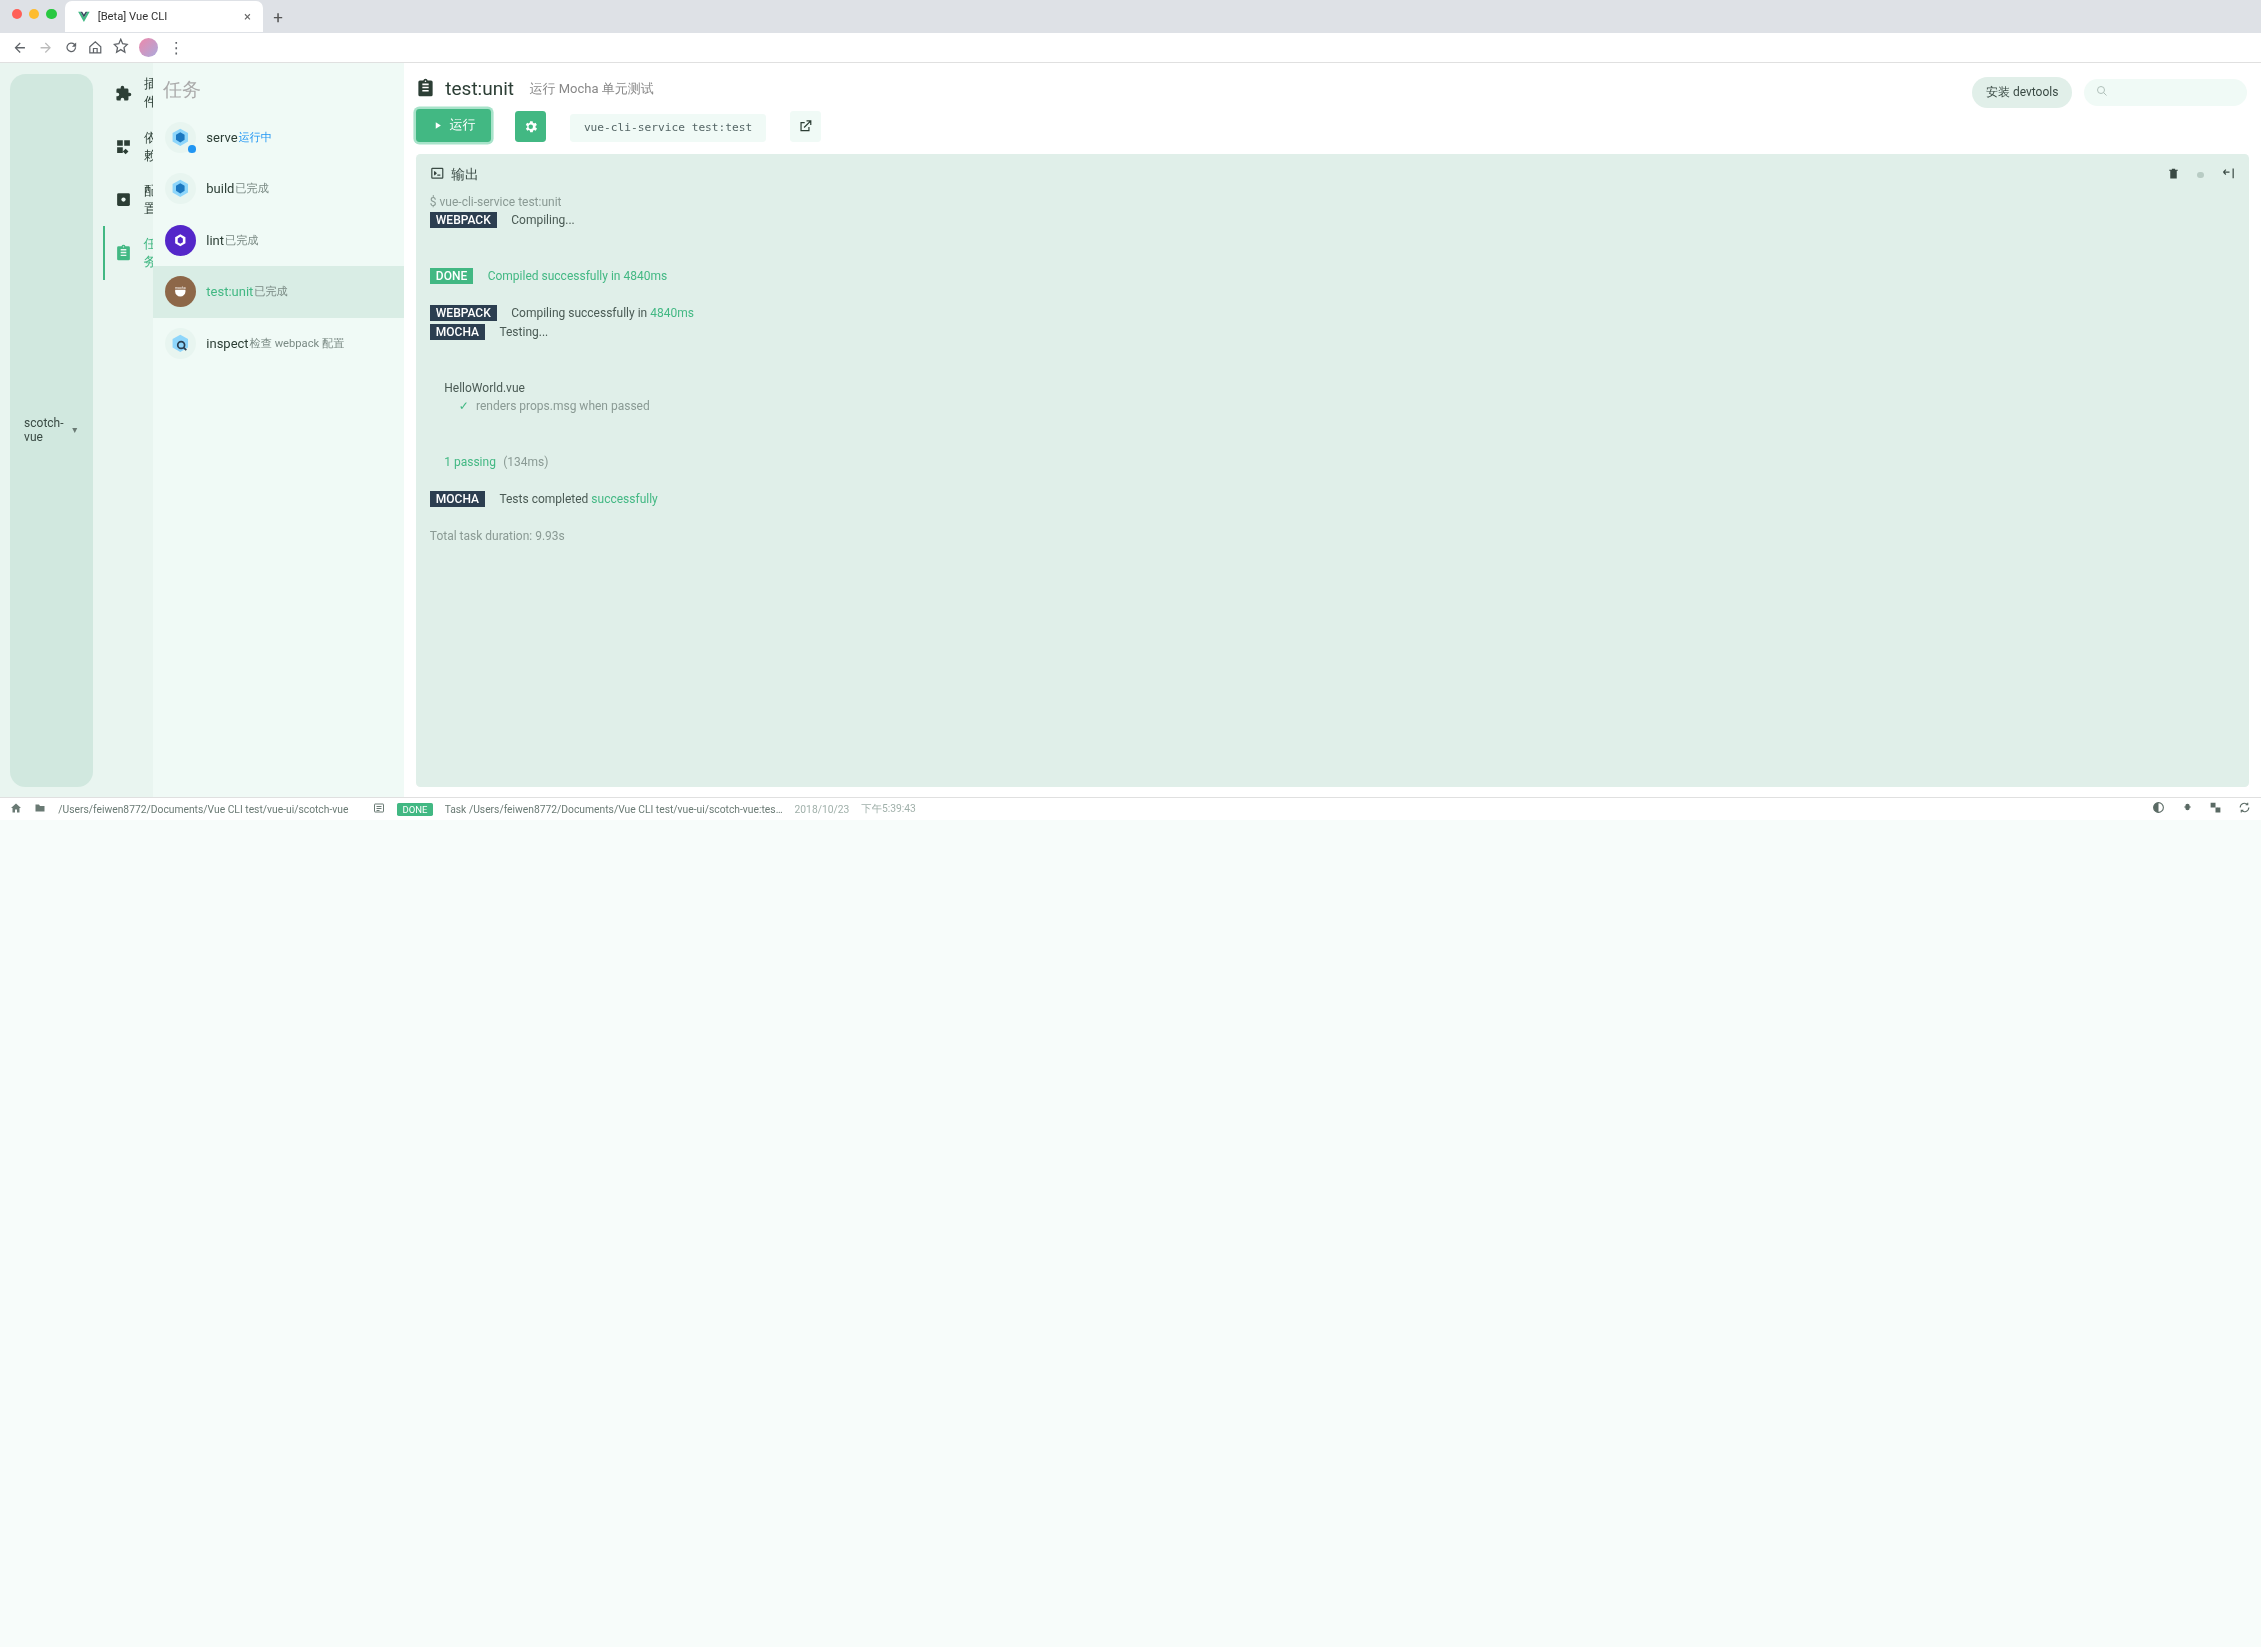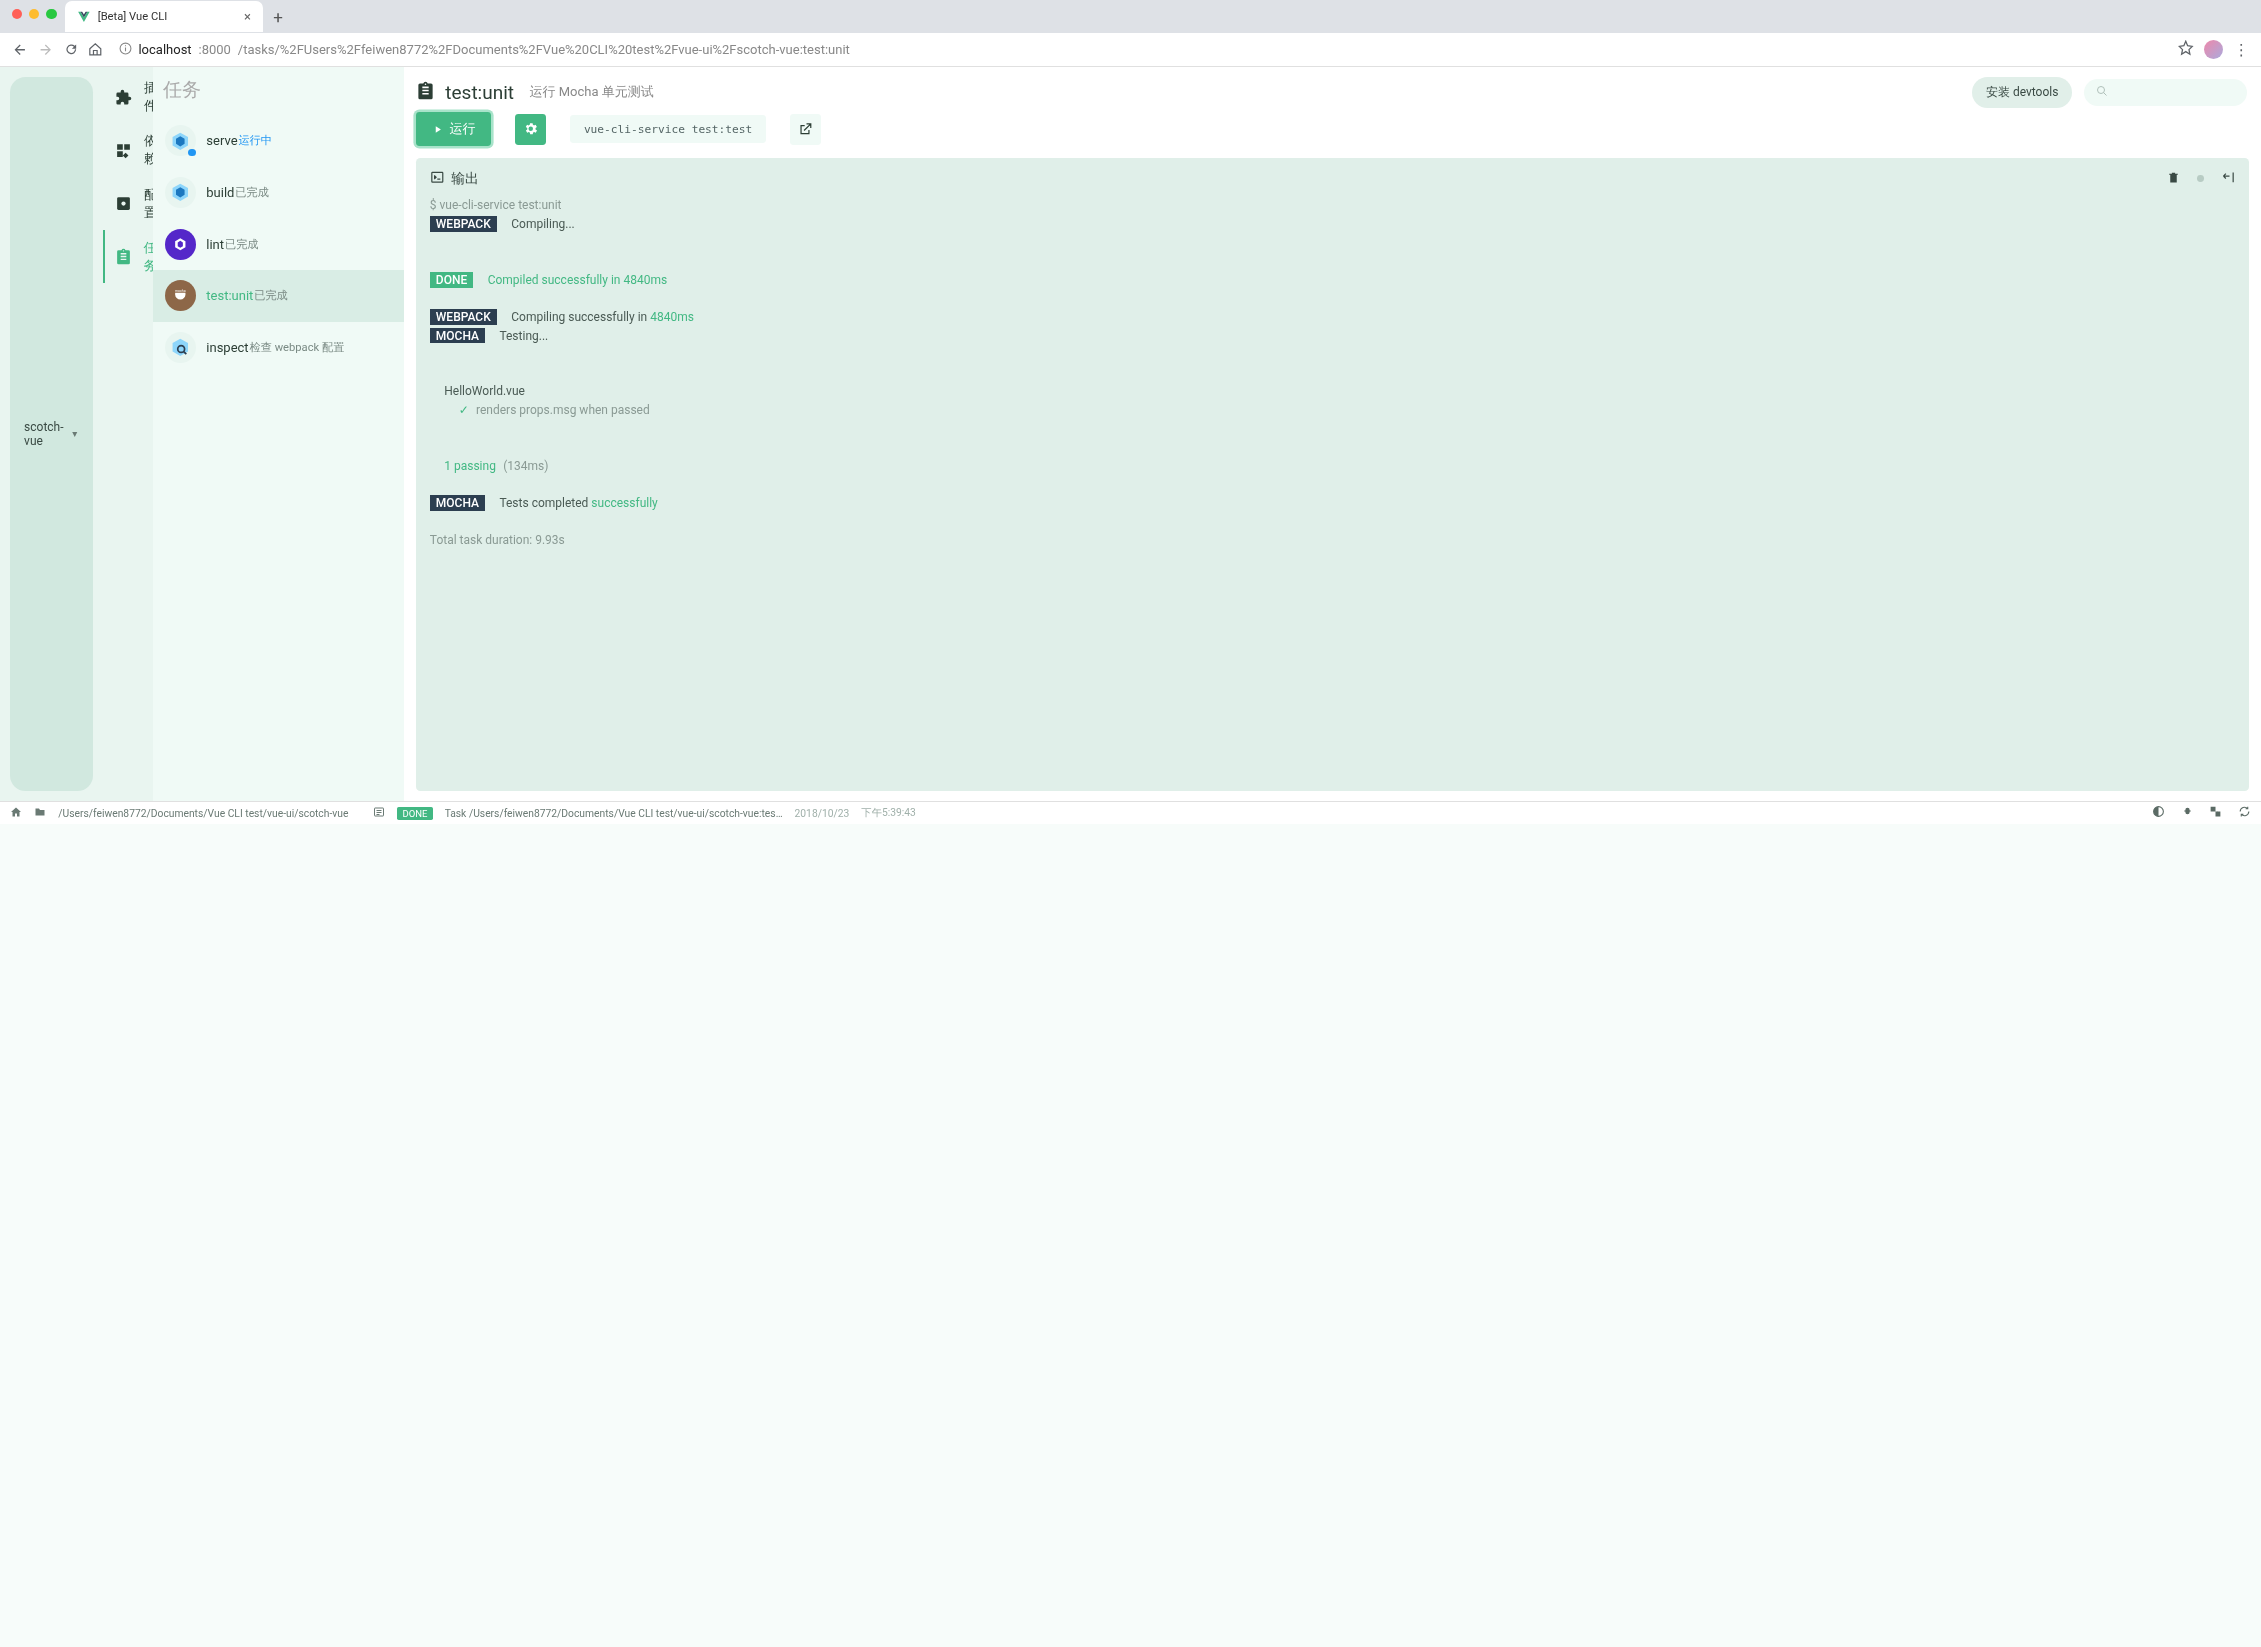--- a/index.html
+++ b/index.html
@@ -61,21 +61,21 @@
 .task-item.active .task-name { color: #42b883; }
 .task-status { font-size: 11.2px; color: #7a8a84; }
 .task-status.running { color: #2196f3; }
 
 
 .main { flex: 1; padding: 10.3px 12px; display: flex; flex-direction: column; }
 .task-header { display: flex; align-items: center; gap: 10.3px; padding: 3.4px 0 8.6px; }
 .task-header-icon { color: #2c3e35; }
 .task-title { font-size: 19px; color: #2c3e35; }
 .task-desc { font-size: 13px; color: #888; margin-left: 5.2px; }
-.action-row { display: flex; gap: 24px; align-items: center; margin-bottom: 12px; }
+.action-row { display: flex; gap: 24px; align-items: flex-end; margin-bottom: 12px; }
 .run-btn { background: #42b883; color: #fff; border: none; border-radius: 3.4px; padding: 7.7px 15.5px; font-size: 13px; display: flex; align-items: center; gap: 6.9px; cursor: pointer; box-shadow: 0 0 0 2.6px #a8e3ca; }
 .gear-btn { background: #42b883; color: #fff; border: none; border-radius: 3.4px; width: 31px; height: 31px; display: flex; align-items: center; justify-content: center; cursor: pointer; }
 .cmd-chip { background: #f0faf6; border-radius: 3.4px; padding: 7.7px 13.8px; font-family: "SF Mono", Menlo, monospace; font-size: 11.2px; color: #566; }
 .open-ext { background: #f0faf6; border-radius: 3.4px; width: 31px; height: 31px; display: flex; align-items: center; justify-content: center; color: #2c3e35; cursor: pointer; }
 
 
 .output-panel { flex: 1; background: #e0efe9; border-radius: 4.3px; padding: 12px 13.8px; display: flex; flex-direction: column; overflow: hidden; }
 .output-header { display: flex; align-items: center; gap: 6.9px; margin-bottom: 8.6px; }
 .output-title { font-size: 13.8px; color: #3a4a44; }
 .output-actions { margin-left: auto; display: flex; gap: 17px; align-items: center; color: #3a4a44; }
@@ -137,29 +137,20 @@
     <span class="nav-btn">
         <svg width="14.6" height="14.6" viewBox="0 0 24 24">
           <path fill="currentColor" d="M17.65 6.35A8 8 0 1 0 20 12h-2a6 6 0 1 1-1.76-4.24L13 11h7V4z"></path>
         </svg>
       </span>
     <span class="nav-btn">
         <svg width="14.6" height="14.6" viewBox="0 0 24 24">
           <path fill="none" stroke="currentColor" stroke-width="2" d="M3 11l9-8 9 8v10H3z M9 21v-7h6v7"></path>
         </svg>
       </span>
-    <div class="url-field">
-      <span class="info-icon"><svg width="13" height="13" viewBox="0 0 24 24">
-            <circle cx="12" cy="12" r="10" fill="none" stroke="currentColor" stroke-width="2"></circle>
-            <path fill="currentColor" d="M11 10h2v7h-2zm0-4h2v2h-2z"></path>
-          </svg></span>
-      <span class="host">localhost</span>
-        <span class="path">:8000</span>
-        <span class="path">/tasks/%2FUsers%2Ffeiwen8772%2FDocuments%2FVue%20CLI%20test%2Fvue-ui%2Fscotch-vue:test:unit</span>
-    </div>
     <span class="star-icon"><svg width="15.5" height="15.5" viewBox="0 0 24 24">
           <path fill="none" stroke="currentColor" stroke-width="2" d="M12 2l2.9 6.9L22 10l-5 4.9 1.4 7.1L12 18l-6.4 4L7 14.9 2 10l7.1-1.1z"></path>
         </svg></span>
     <div class="avatar"></div>
     <span class="menu-dots">⋮</span>
   </div>
 </div>
 
 <div class="top-right">
   <div class="devtools-btn">安装 devtools</div>

